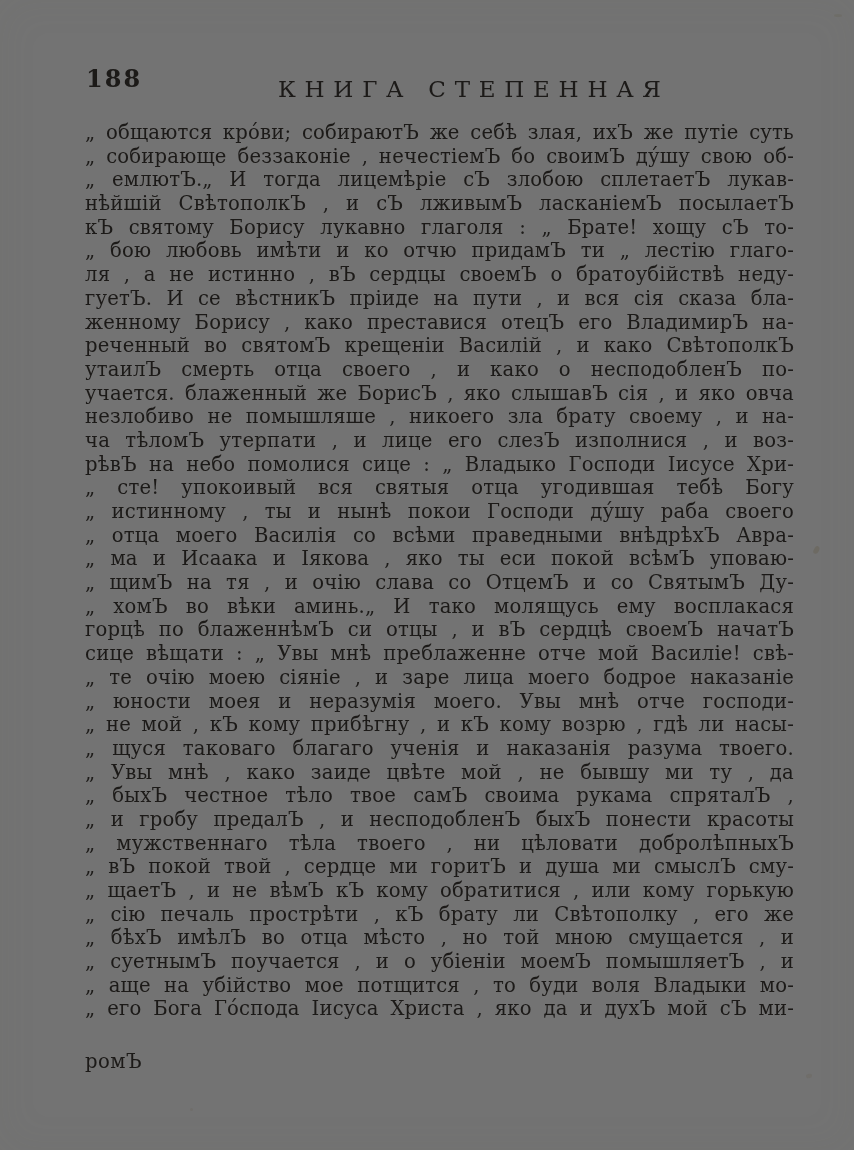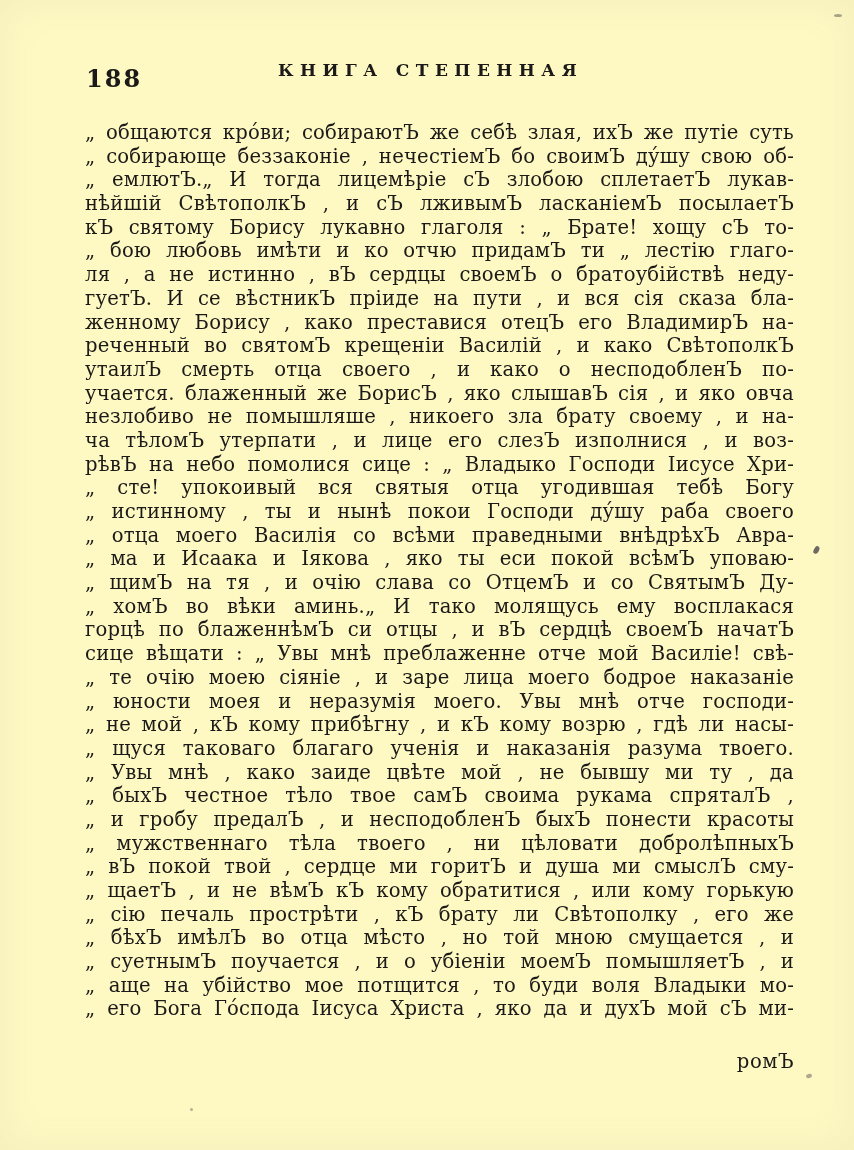--- a/index.html
+++ b/index.html
@@ -5,21 +5,21 @@
   html, body {
     margin: 0;
     padding: 0;
     background: #e8e8e6;
   }
   .page {
     position: relative;
     width: 854px;
     height: 1150px;
     margin: 0 auto;
-    background: #fef9c3;
+    background: #737373;
     overflow: hidden;
     color: #1c1a18;
     font-family: "DejaVu Serif", serif;
     box-shadow: inset 0 0 40px rgba(120,115,105,0.08);
   }
   .header {
     position: absolute;
     top: 60px;
     left: 0;
     width: 854px;
@@ -29,23 +29,23 @@
     position: absolute;
     left: 86px;
     top: 4px;
     font-size: 24px;
     font-weight: bold;
     letter-spacing: 2px;
   }
   .running-title {
     position: absolute;
     left: 278px;
-    top: 0;
-    font-size: 17px;
-    font-weight: bold;
+    top: 16px;
+    font-size: 23px;
+    font-weight: normal;
     letter-spacing: 0.38em;
     white-space: nowrap;
   }
   .textblock {
     position: absolute;
     left: 85px;
     top: 121px;
     width: 709px;
     font-size: 19.6px;
     line-height: 23.7px;
@@ -56,21 +56,21 @@
     text-align-last: justify;
     white-space: normal;
     height: 23.7px;
     overflow: visible;
   }
   .catchword {
     position: absolute;
     left: 85px;
     top: 1050px;
     width: 709px;
-    text-align: right;
+    text-align: left;
     font-size: 19.6px;
     letter-spacing: 0.5px;
   }
   .speck {
     position: absolute;
     background: #6d6a63;
     border-radius: 50%;
   }
   .speck.s1 { left: 814px; top: 546px; width: 5px; height: 8px; transform: rotate(28deg); border-radius: 40% 60% 60% 40%; }
   .speck.s2 { left: 834px; top: 14px; width: 8px; height: 3px; opacity: .6; }

